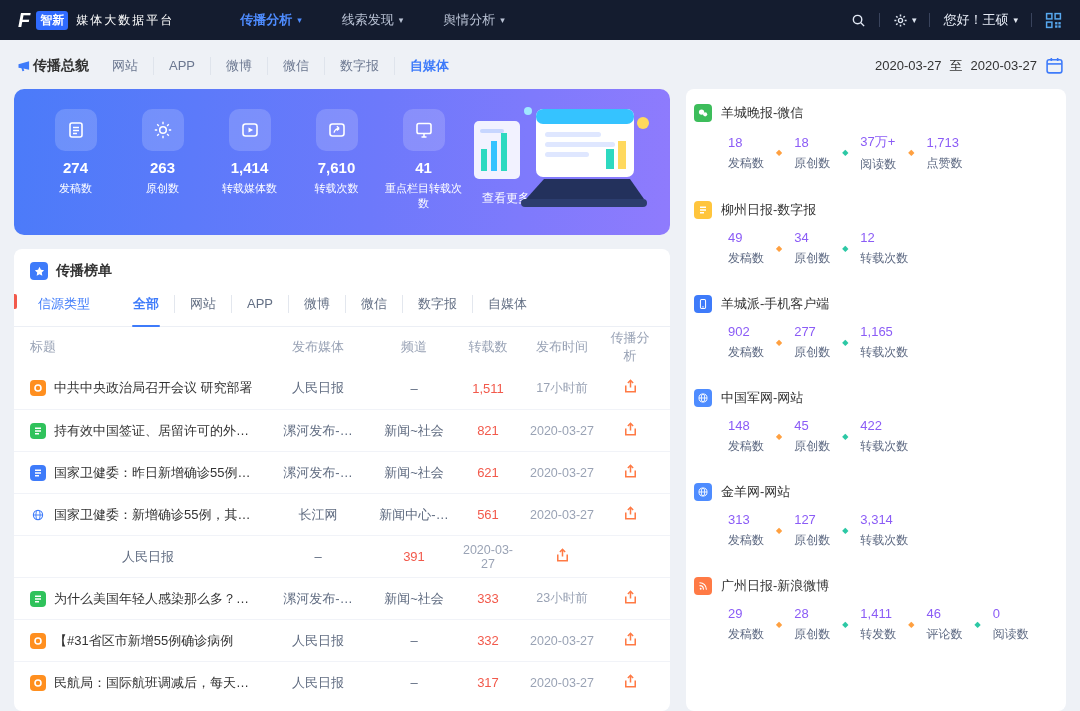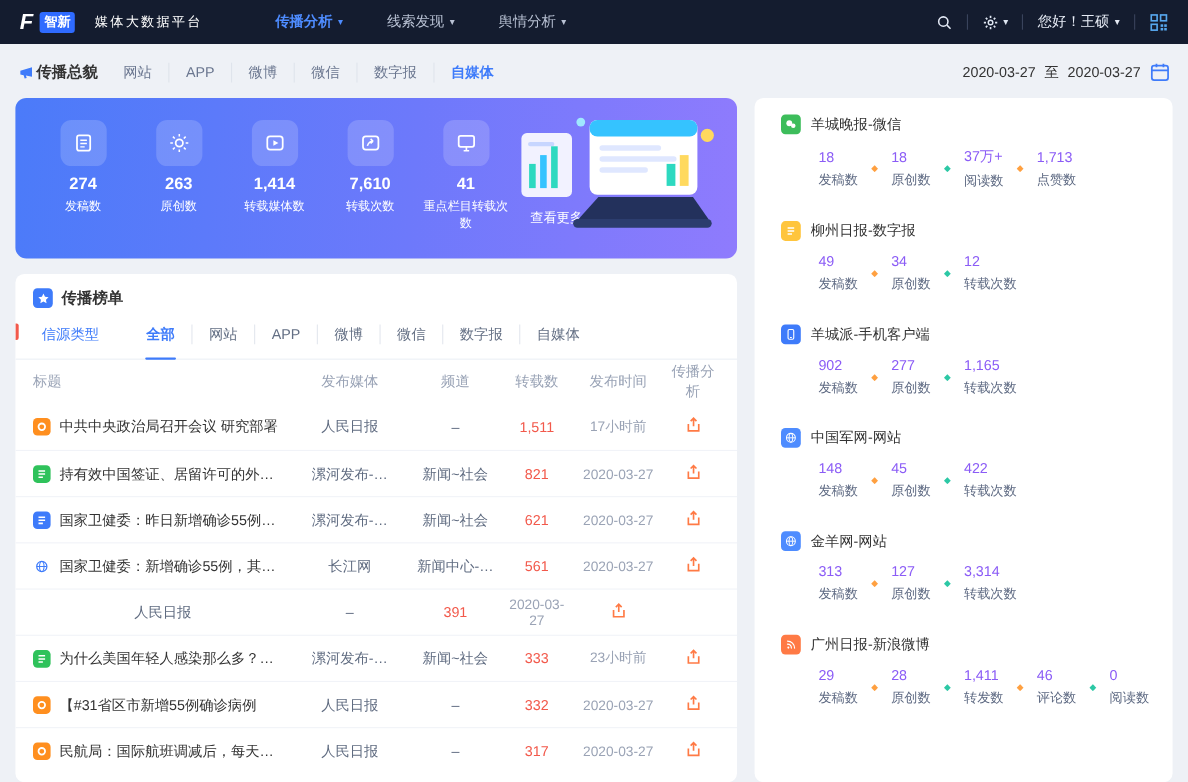--- a/index.html
+++ b/index.html
@@ -6,21 +6,21 @@
   html,body{width:1080px;height:711px;overflow:hidden}
   body{background:#eef1f6;font-family:"Liberation Sans","DejaVu Sans",sans-serif}
   .page{width:1080px;height:711px;display:flex;flex-direction:column}
 
   
   .navbar{height:40px;background:#141c2f;display:flex;justify-content:space-between;align-items:center;padding:0 18px;flex:none}
   .nav-left{display:flex;align-items:center;gap:46px}
   .logo{display:flex;align-items:center;gap:6px;cursor:pointer}
   .logo-f{color:#fff;font-weight:bold;font-style:italic;font-size:20px;line-height:1}
   .logo-badge{background:#2f6bff;color:#fff;font-size:12px;font-weight:bold;padding:1px 4px;border-radius:3px}
-  .logo-title{color:#fff;font-size:12px;letter-spacing:2px;margin-left:12px}
+  .logo-title{color:#fff;font-size:12px;letter-spacing:2px;margin-left:2px}
   .nav-menu{display:flex}
   .nav-item{display:flex;align-items:center;gap:5px;color:#b9c2d4;font-size:13px;padding:0 20px;height:40px;cursor:pointer}
   .nav-item.active{color:#4e8cff;font-weight:bold}
   .caret{font-size:9px;line-height:1}
   .nav-right{display:flex;align-items:center;gap:13px;color:#dfe6f2}
   .vdiv{width:1px;height:14px;background:#39435c}
   .nav-ico{display:inline-flex;align-items:center;gap:4px;cursor:pointer}
   .greeting{display:flex;align-items:center;gap:5px;font-size:13px;color:#e6ebf5;cursor:pointer}
 
   
@@ -79,21 +79,21 @@
   .c-med,.c-ch{color:#5f6b80;text-align:center;white-space:nowrap;overflow:hidden}
   .c-count{color:#f2594b;text-align:center}
   .c-time{color:#9aa3b5;text-align:center;font-size:12.5px}
   .c-act{text-align:center}
   .export-ico{display:inline-flex;cursor:pointer}
   .export-ico svg{width:17px;height:17px}
 
   
   .side{flex:1;overflow:hidden}
   .side .card-head{border-bottom:1px solid #eef1f6}
-  .comp-item{padding:15px 24px 13px}
+  .comp-item{padding:15px 8px 13px}
   .comp-head{display:flex;align-items:center;gap:9px}
   .comp-ico{width:18px;height:18px;border-radius:4px;display:inline-flex;align-items:center;justify-content:center;flex:none}
   .comp-ico svg{width:12px;height:12px}
   .comp-name{font-size:13px;color:#333;cursor:pointer}
   .comp-stats{display:flex;align-items:center;gap:12px;margin:11px 0 0 34px}
   .stat{text-align:left}
   .stat .sv{font-size:13px;color:#8b5cf6}
   .stat .sl{font-size:12px;color:#5d6982;margin-top:5px;white-space:nowrap}
   .diamond{font-size:8px;line-height:1}
 </style>

